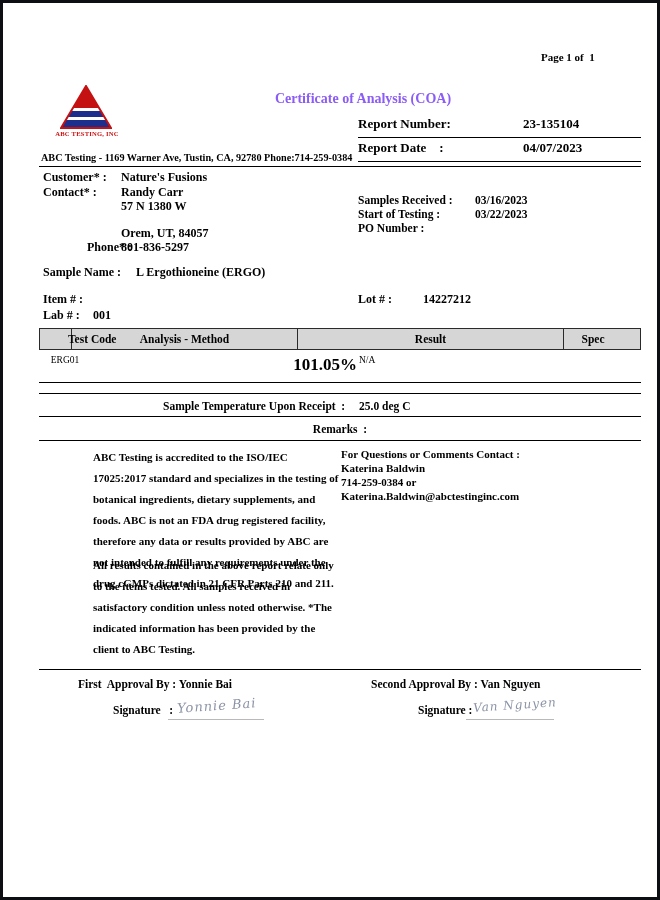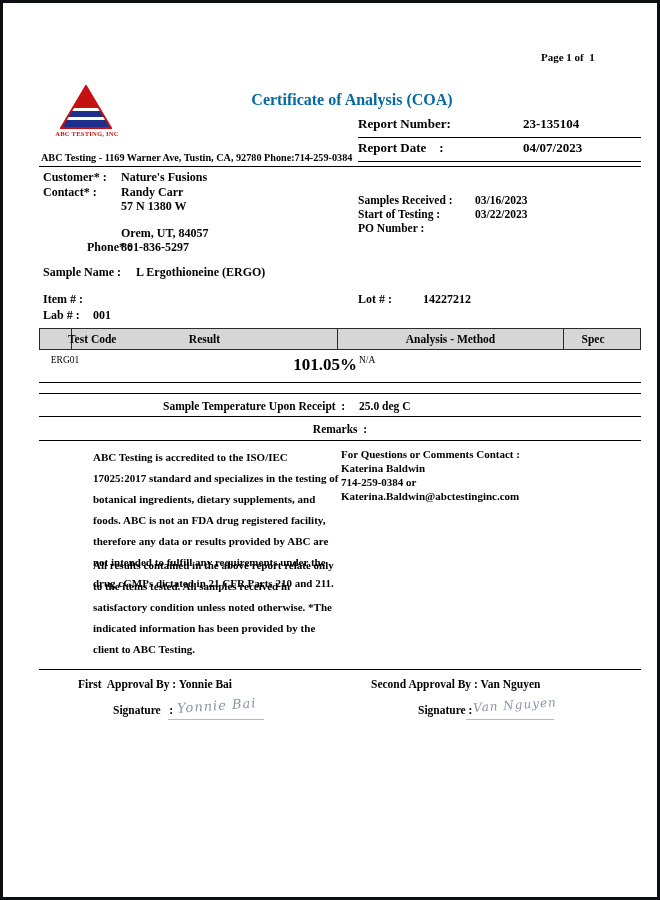--- a/index.html
+++ b/index.html
@@ -7,22 +7,22 @@
     position:relative; width:660px; height:900px; box-sizing:border-box;
     background:#ffffff; border:3px solid #0d0d14;
     font-family:"Liberation Serif", serif; color:#000;
     overflow:hidden;
   }
   .t { position:absolute; white-space:pre; font-weight:bold; font-size:11.5px; line-height:1.15; }
   .sm { font-size:10.2px; }
   .md { font-size:12px; }
   .lg { font-size:13px; }
   .title {
-    position:absolute; left:129px; top:88px; width:440px; text-align:center;
-    font-size:16px; font-weight:bold; color:#0369a1; white-space:pre;
+    position:absolute; left:140px; top:88px; width:440px; text-align:center;
+    font-size:14px; font-weight:bold; color:#8b5cf6; white-space:pre;
   }
   .logo-text {
     position:absolute; left:38px; top:127px; width:92px; text-align:center;
     font-size:6.6px; font-weight:bold; color:#cc1111; letter-spacing:.2px; white-space:pre;
   }
   .hline { position:absolute; border-top:1.6px solid #000; height:0; }
   .field-row { position:absolute; height:22px; border-bottom:1.6px solid #000; }
   .field-row .t { top:2px; }
   
   .tbl { position:absolute; left:36px; top:325px; width:602px; }
@@ -104,22 +104,22 @@
   <div class="t md" style="left:133px; top:263px;">L Ergothioneine (ERGO)</div>
   <div class="t md" style="left:40px; top:290px;">Item # :</div>
   <div class="t md" style="left:355px; top:290px;">Lot # :</div>
   <div class="t md" style="left:420px; top:290px;">14227212</div>
   <div class="t md" style="left:40px; top:306px;">Lab # :</div>
   <div class="t md" style="left:90px; top:306px;">001</div>
 
   <div class="tbl">
     <div class="tbl-head">
       <div class="th" style="width:32px;padding-left:28px;">Test Code</div>
+      <div class="th" style="width:226px;">Analysis - Method</div>
       <div class="th" style="width:266px;">Result</div>
-      <div class="th" style="width:226px;">Analysis - Method</div>
       <div class="th" style="width:58px;">Spec</div>
     </div>
     <div class="tbl-row">
       <div class="td" style="width:52px; text-align:center; font-size:9.5px;">ERG01</div>
       <div class="td" style="width:266px; padding-left:3px; font-weight:bold; font-size:17px;text-align:right;">101.05%</div>
       <div class="td" style="width:58px; padding-left:2px; font-size:9.5px;">N/A</div>
     </div>
   </div>
 
   <div class="hline" style="left:36px; top:390px; width:602px;"></div>

